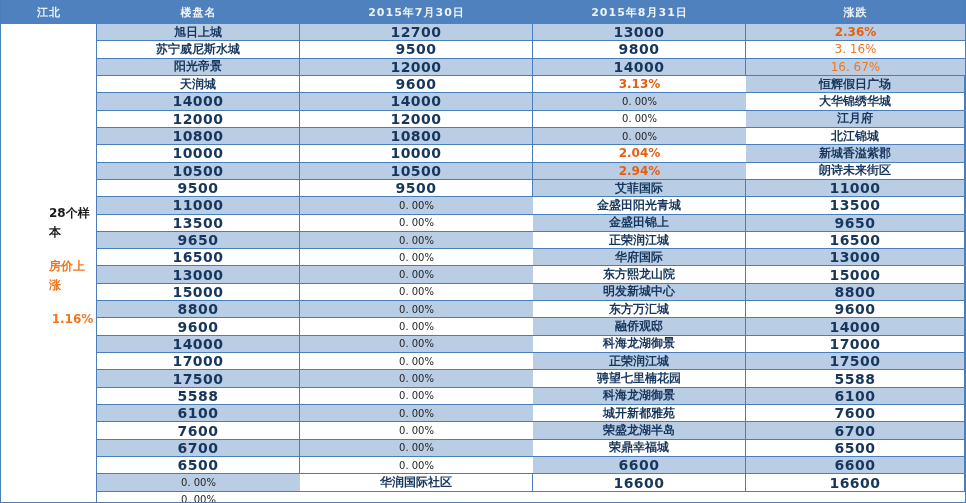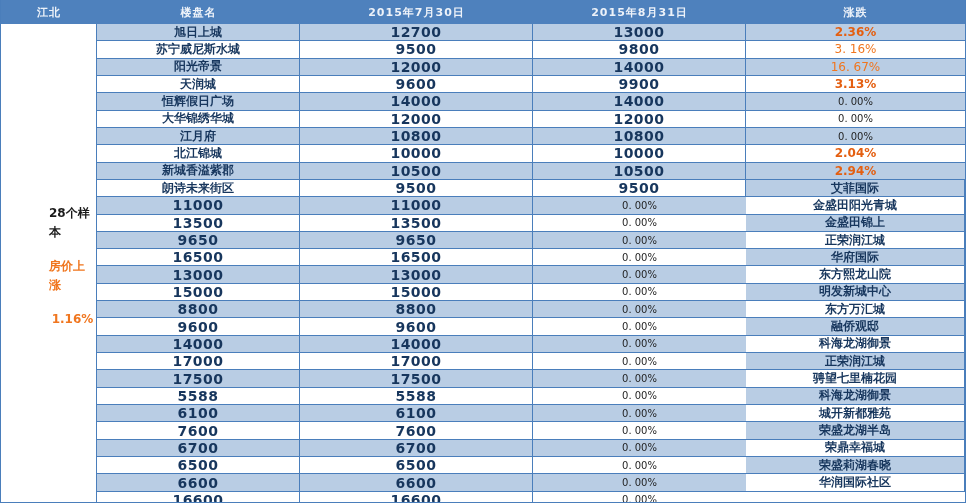--- a/index.html
+++ b/index.html
@@ -82,21 +82,20 @@
       <div class="cell white name">苏宁威尼斯水城</div>
       <div class="cell white num">9500</div>
       <div class="cell white num">9800</div>
       <div class="cell white chg sm">3. 16%</div>
       <div class="cell blue name">阳光帝景</div>
       <div class="cell blue num">12000</div>
       <div class="cell blue num">14000</div>
       <div class="cell blue chg sm">16. 67%</div>
       <div class="cell white name">天润城</div>
       <div class="cell white num">9600</div>
-      <div class="cell white num">9900</div>
       <div class="cell white chg lg">3.13%</div>
       <div class="cell blue name">恒辉假日广场</div>
       <div class="cell blue num">14000</div>
       <div class="cell blue num">14000</div>
       <div class="cell blue chg zero">0. 00%</div>
       <div class="cell white name">大华锦绣华城</div>
       <div class="cell white num">12000</div>
       <div class="cell white num">12000</div>
       <div class="cell white chg zero">0. 00%</div>
       <div class="cell blue name">江月府</div>
@@ -171,21 +170,20 @@
       <div class="cell white num">7600</div>
       <div class="cell white chg zero">0. 00%</div>
       <div class="cell blue name">荣盛龙湖半岛</div>
       <div class="cell blue num">6700</div>
       <div class="cell blue num">6700</div>
       <div class="cell blue chg zero">0. 00%</div>
       <div class="cell white name">荣鼎幸福城</div>
       <div class="cell white num">6500</div>
       <div class="cell white num">6500</div>
       <div class="cell white chg zero">0. 00%</div>
-      <div class="cell blue name">荣盛莉湖春晓</div>
       <div class="cell blue num">6600</div>
       <div class="cell blue num">6600</div>
       <div class="cell blue chg zero">0. 00%</div>
       <div class="cell white name">华润国际社区</div>
       <div class="cell white num">16600</div>
       <div class="cell white num">16600</div>
       <div class="cell white chg zero">0. 00%</div>
     </div>
 </div>
 

